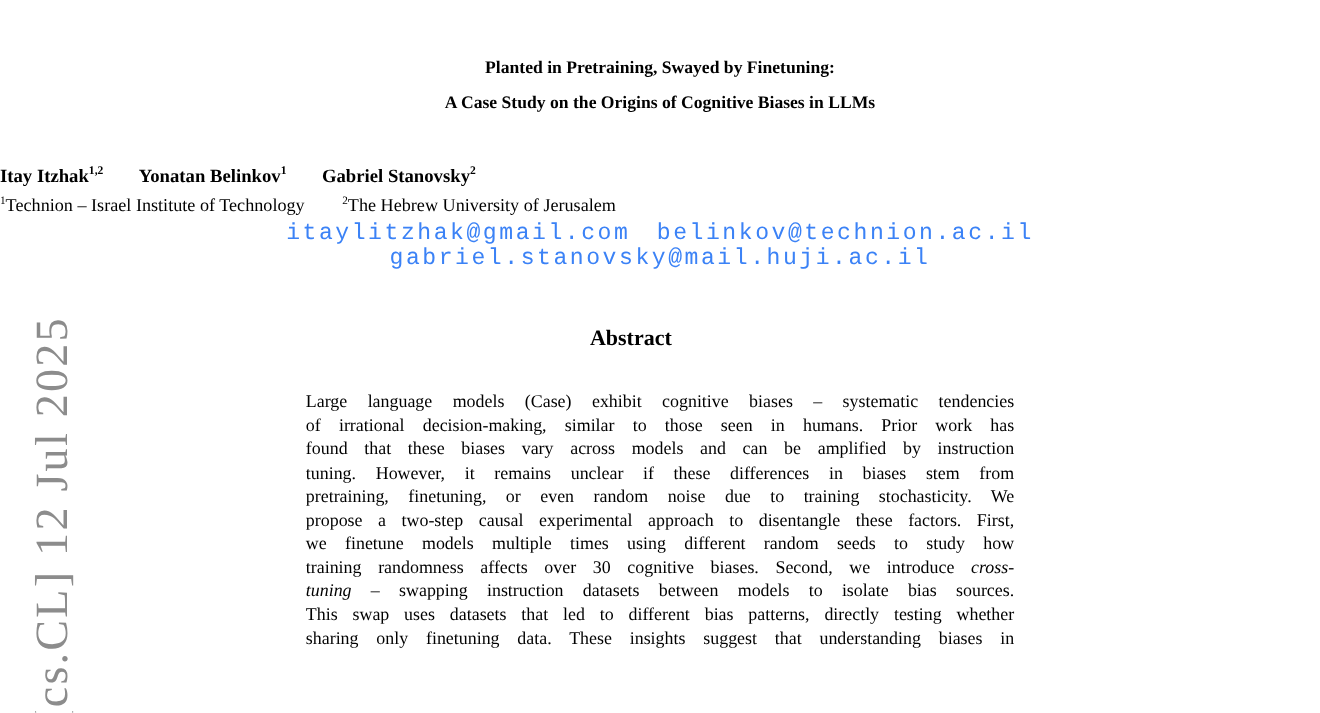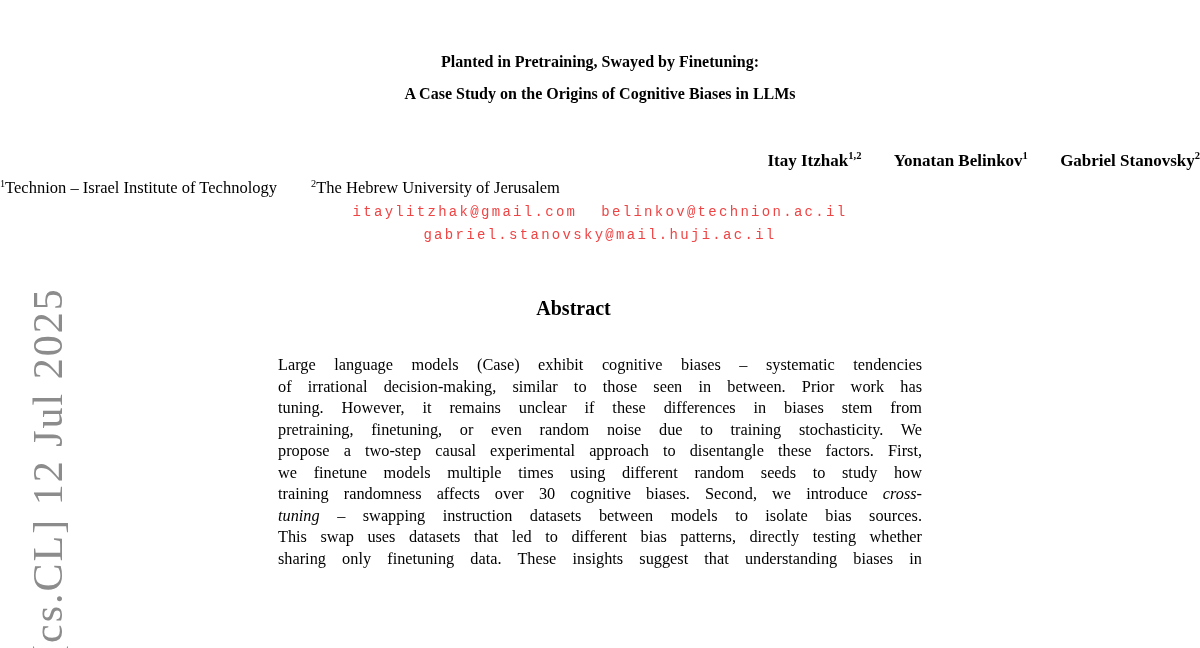--- a/index.html
+++ b/index.html
@@ -32,21 +32,21 @@
     text-align: center;
     font-weight: bold;
     font-size: 16px;
     line-height: 32px;
   }
   .authors {
     position: absolute;
     top: 150px;
     left: 0;
     width: 1200px;
-    text-align: right;
+    text-align: left;
     font-size: 17px;
     font-weight: bold;
   }
   .author + .author { margin-left: 28px; }
   sup.auth-sup { font-size: 0.62em; }
   .affils {
     position: absolute;
     top: 177px;
     left: 0;
     width: 1200px;
@@ -54,24 +54,24 @@
     font-size: 16.5px;
   }
   .affil + .affil { margin-left: 30px; }
   .emails {
     position: absolute;
     top: 201px;
     left: 0;
     width: 1200px;
     text-align: center;
     font-family: "Liberation Mono", monospace;
-    font-size: 14px;
+    font-size: 21px;
     letter-spacing: 2.3px;
     line-height: 23px;
-    color: #ef4444;
+    color: #3b82f6;
   }
   .email-gap { display: inline-block; width: 24px; }
   .abstract-heading {
     position: absolute;
     top: 297px;
     left: 0;
     width: 1147px;
     text-align: center;
     font-weight: bold;
     font-size: 20px;
@@ -119,21 +119,22 @@
     </div>
     <div>
       <span>gabriel.stanovsky@mail.huji.ac.il</span>
     </div>
   </div>
 
   <div class="abstract-heading">Abstract</div>
 
   <div class="abstract">
       <div class="abs-line"><span>Large language models (Case) exhibit cognitive biases – systematic tendencies</span></div>
-      <div class="abs-line"><span>of irrational decision-making, similar to those seen in between. Prior work has</span></div>
+      <div class="abs-line"><span>of irrational decision-making, similar to those seen in humans. Prior work has</span></div>
+      <div class="abs-line"><span>found that these biases vary across models and can be amplified by instruction</span></div>
       <div class="abs-line"><span>tuning. However, it remains unclear if these differences in biases stem from</span></div>
       <div class="abs-line"><span>pretraining, finetuning, or even random noise due to training stochasticity. We</span></div>
       <div class="abs-line"><span>propose a two-step causal experimental approach to disentangle these factors. First,</span></div>
       <div class="abs-line"><span>we finetune models multiple times using different random seeds to study how</span></div>
       <div class="abs-line"><span>training randomness affects over 30 cognitive biases. Second, we introduce </span><span class="it">cross-</span></div>
       <div class="abs-line"><span class="it">tuning</span><span> – swapping instruction datasets between models to isolate bias sources.</span></div>
       <div class="abs-line"><span>This swap uses datasets that led to different bias patterns, directly testing whether</span></div>
       <div class="abs-line"><span>sharing only finetuning data. These insights suggest that understanding biases in</span></div>
     </div>
 

